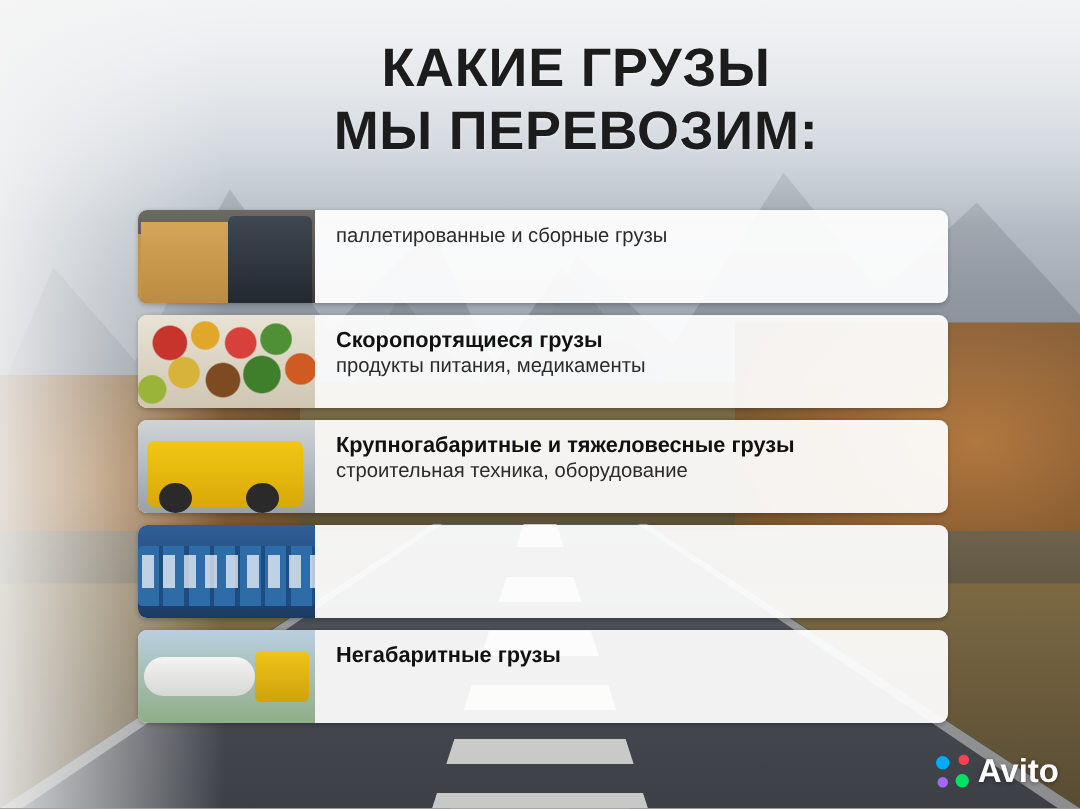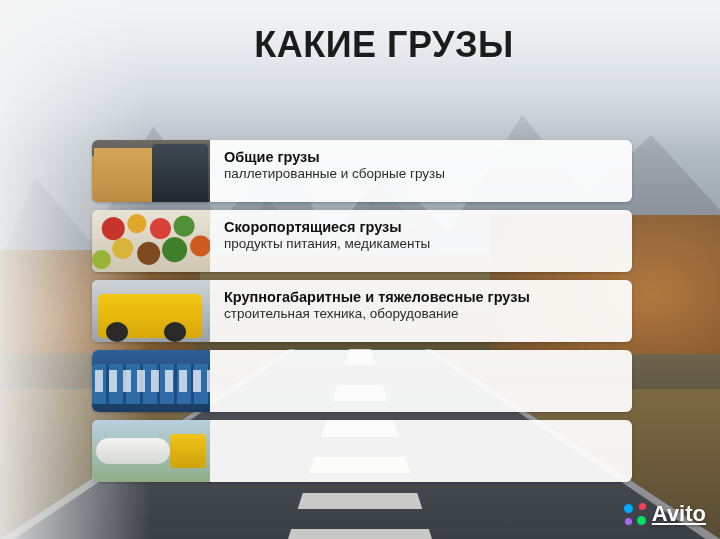--- a/index.html
+++ b/index.html
@@ -318,21 +318,20 @@
     position: absolute;
     right: 14px;
     bottom: 12px;
     display: flex;
     align-items: center;
     gap: 6px;
     color: #ffffff;
     font-size: 22px;
     font-weight: bold;
     text-shadow: 0 1px 3px rgba(0,0,0,.45);
-    text-decoration: underline;
   }
   .wm-dots {
     position: relative;
     width: 22px; height: 22px;
     flex: 0 0 22px;
   }
   .wm-dots i {
     position: absolute;
     border-radius: 50%;
     display: block;
@@ -362,28 +361,28 @@
     <div class="road-edge-l"></div>
     <div class="road-edge-r"></div>
     <div class="road-line"></div>
     <div class="bg-haze"></div>
     <div class="bg-top-fade"></div>
     <div class="bg-left-fade"></div>
   </div>
 
   <div class="heading">
     <span class="l1">КАКИЕ ГРУЗЫ</span>
+    <span class="l2">МЫ ПЕРЕВОЗИМ:</span>
   </div>
 
   <div class="rows">
 
     <div class="row">
       <div class="thumb t-boxes"></div>
       <div class="row-text">
-        <div class="row-title">Общие грузы</div>
         <div class="row-sub">паллетированные и сборные грузы</div>
       </div>
     </div>
 
     <div class="row">
       <div class="thumb t-food"></div>
       <div class="row-text">
         <div class="row-title">Скоропортящиеся грузы</div>
         <div class="row-sub">продукты питания, медикаменты</div>
       </div>
@@ -397,20 +396,21 @@
       </div>
     </div>
 
     <div class="row">
       <div class="thumb t-adr"></div>
     </div>
 
     <div class="row">
       <div class="thumb t-oversize"></div>
       <div class="row-text">
+        <div class="row-title">Негабаритные грузы</div>
       </div>
     </div>
 
   </div>
 
   <div class="watermark">
     <span class="wm-dots">
       <i class="d1"></i>
         <i class="d2"></i>
         <i class="d3"></i>

